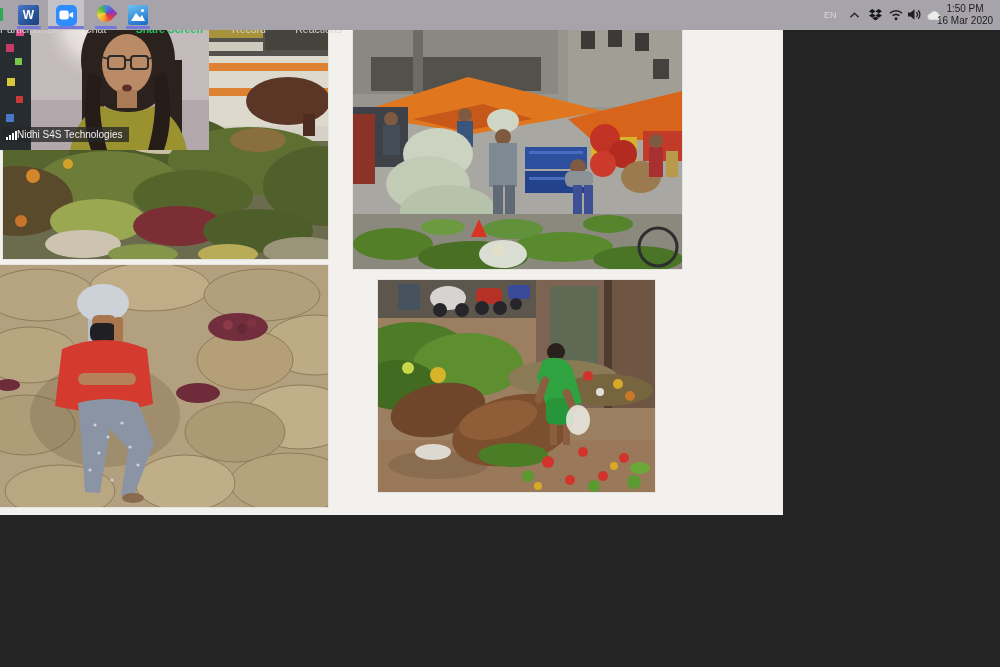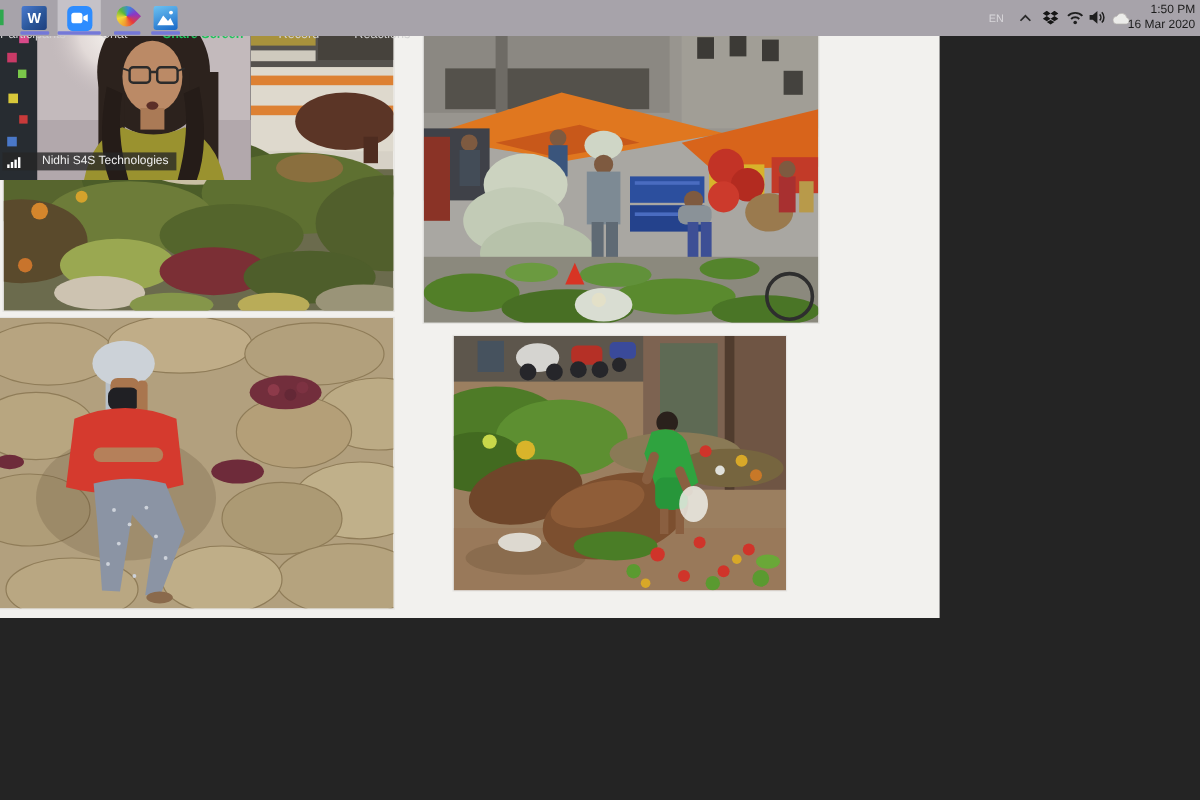--- a/index.html
+++ b/index.html
@@ -40,21 +40,21 @@
   
   .slide { left:0; top:68; width:783px; height:515px; background:#f2f1ee; }
   .photo { position:absolute; overflow:hidden; box-shadow:0 0 0 1px rgba(0,0,0,0.05); }
   .photo svg { display:block; width:100%; height:100%; }
 
   
   .video-tile { left:791; top:257; width:209px; height:150px; background:#0d0d0d; overflow:hidden; }
   .video-tile svg { display:block; width:100%; height:100%; }
   .name-tag {
     position:absolute; left:2px; bottom:8px; background:rgba(38,38,38,0.78);
-    color:#eeeeee; font-size:10px; padding:2px 7px 2px 4px; display:flex; align-items:flex-end; gap:18px;
+    color:#eeeeee; font-size:10px; padding:2px 7px 2px 4px; display:flex; align-items:flex-end; gap:0;
     white-space:nowrap;
   }
   .sig { display:flex; align-items:flex-end; gap:1px; }
   .sig i { width:2px; background:#fff; display:block; }
   .panel-handle { left:783; top:314; width:4px; height:24px; border-left:1px solid #9a9a9a; border-right:1px solid #9a9a9a; }
 
   
   .toolbar { left:322; top:593; width:342px; display:flex; justify-content:space-between; }
   .tbtn { display:flex; flex-direction:column; align-items:center; gap:4px; cursor:pointer; }
   .tbtn .lbl { font-size:10.5px; color:#d2d2d2; white-space:nowrap; }
@@ -86,21 +86,21 @@
   .drop-ic {
     left:97px; top:5px; width:17px; height:17px;
     border-radius:50% 0 50% 50%; transform:rotate(45deg);
     background:conic-gradient(from 90deg,#e83a3a,#f0a030,#f0d838,#58b838,#3888e0,#8838c8,#e83a3a);
   }
   .photos-ic { left:128px; top:5px; width:20px; height:20px; border-radius:2px; background:linear-gradient(160deg,#6cc2f2,#1868c8); }
   .edge-ic { left:0; top:8px; width:3px; height:13px; background:#2fa84f; }
   .ul-bar { position:absolute; bottom:1px; height:3px; background:#7478d8; border-radius:1px; }
   .tray-item { position:absolute; cursor:pointer; }
   .tray-en { left:824px; top:10px; font-size:9px; color:#d8d6da; }
-  .clock { left:934px; top:3px; width:62px; text-align:right; font-size:10px; color:#1c1c1c; line-height:12px; }
+  .clock { left:934px; top:3px; width:62px; text-align:center; font-size:10px; color:#1c1c1c; line-height:12px; }
 </style>
 </head>
 <body>
 
 <div id="stage">
 
   <div class="abs titlebar">
     <div class="abs win-min"></div>
     <div class="abs win-max"></div>
   </div>

